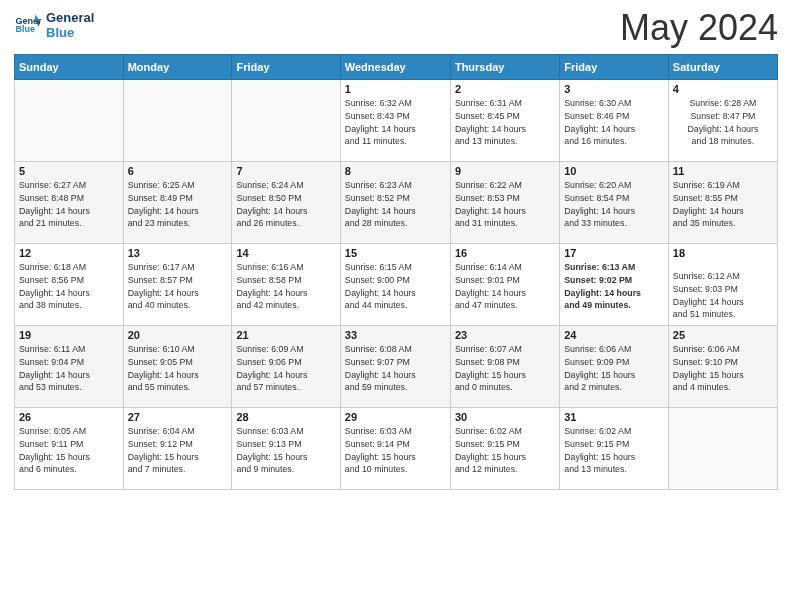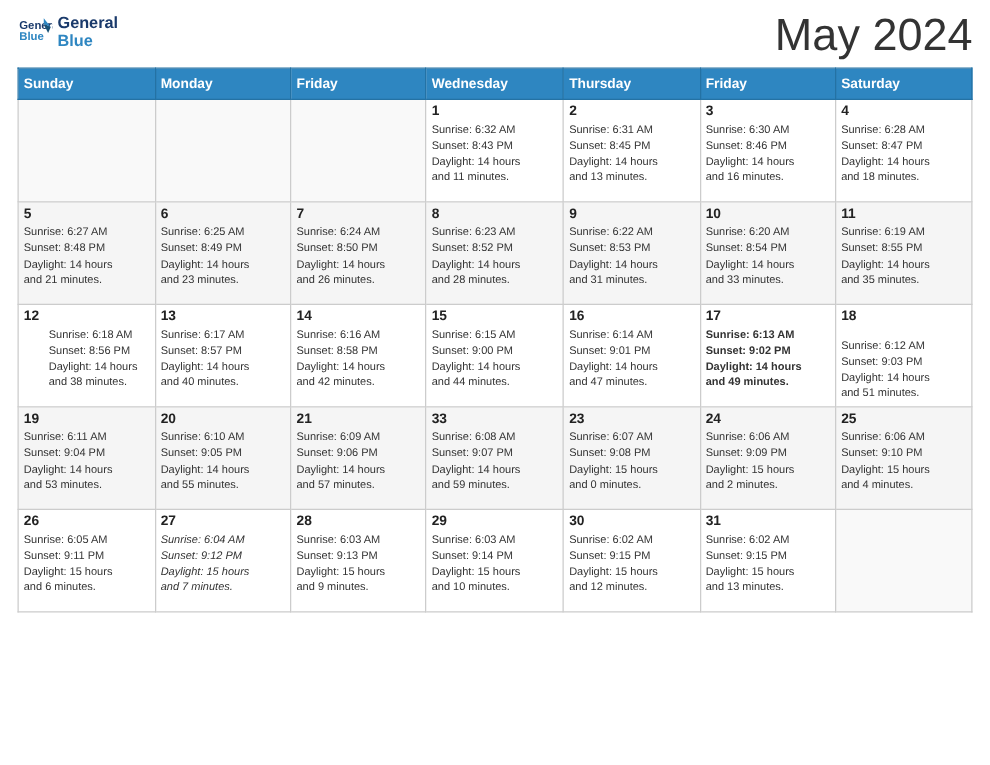--- a/index.html
+++ b/index.html
@@ -139,21 +139,21 @@
           </td>
           <td>
             <div class="day-number">3</div>
             <div class="day-info" style="white-space: pre-line;">Sunrise: 6:30 AM
 Sunset: 8:46 PM
 Daylight: 14 hours
 and 16 minutes.</div>
           </td>
           <td>
             <div class="day-number">4</div>
-            <div class="day-info" style="white-space: pre-line;">Sunrise: 6:28 AM
+            <div class="day-info" style="white-space: pre-line; text-align: center;">Sunrise: 6:28 AM
 Sunset: 8:47 PM
 Daylight: 14 hours
 and 18 minutes.</div>
           </td>
         </tr>
         <tr>
           <td>
             <div class="day-number">5</div>
             <div class="day-info" style="white-space: pre-line;">Sunrise: 6:27 AM
 Sunset: 8:48 PM
@@ -199,21 +199,21 @@
             <div class="day-number">11</div>
             <div class="day-info" style="white-space: pre-line;">Sunrise: 6:19 AM
 Sunset: 8:55 PM
 Daylight: 14 hours
 and 35 minutes.</div>
           </td>
         </tr>
         <tr>
           <td>
             <div class="day-number">12</div>
-            <div class="day-info" style="white-space: pre-line; margin-left: 20px;">Sunrise: 6:18 AM
+            <div class="day-info" style="white-space: pre-line;">Sunrise: 6:18 AM
 Sunset: 8:56 PM
 Daylight: 14 hours
 and 38 minutes.</div>
           </td>
           <td>
             <div class="day-number">13</div>
             <div class="day-info" style="white-space: pre-line;">Sunrise: 6:17 AM
 Sunset: 8:57 PM
 Daylight: 14 hours
 and 40 minutes.</div>
@@ -308,21 +308,21 @@
         <tr>
           <td>
             <div class="day-number">26</div>
             <div class="day-info" style="white-space: pre-line;">Sunrise: 6:05 AM
 Sunset: 9:11 PM
 Daylight: 15 hours
 and 6 minutes.</div>
           </td>
           <td>
             <div class="day-number">27</div>
-            <div class="day-info" style="white-space: pre-line; font-style: italic;">Sunrise: 6:04 AM
+            <div class="day-info" style="white-space: pre-line;">Sunrise: 6:04 AM
 Sunset: 9:12 PM
 Daylight: 15 hours
 and 7 minutes.</div>
           </td>
           <td>
             <div class="day-number">28</div>
             <div class="day-info" style="white-space: pre-line;">Sunrise: 6:03 AM
 Sunset: 9:13 PM
 Daylight: 15 hours
 and 9 minutes.</div>

